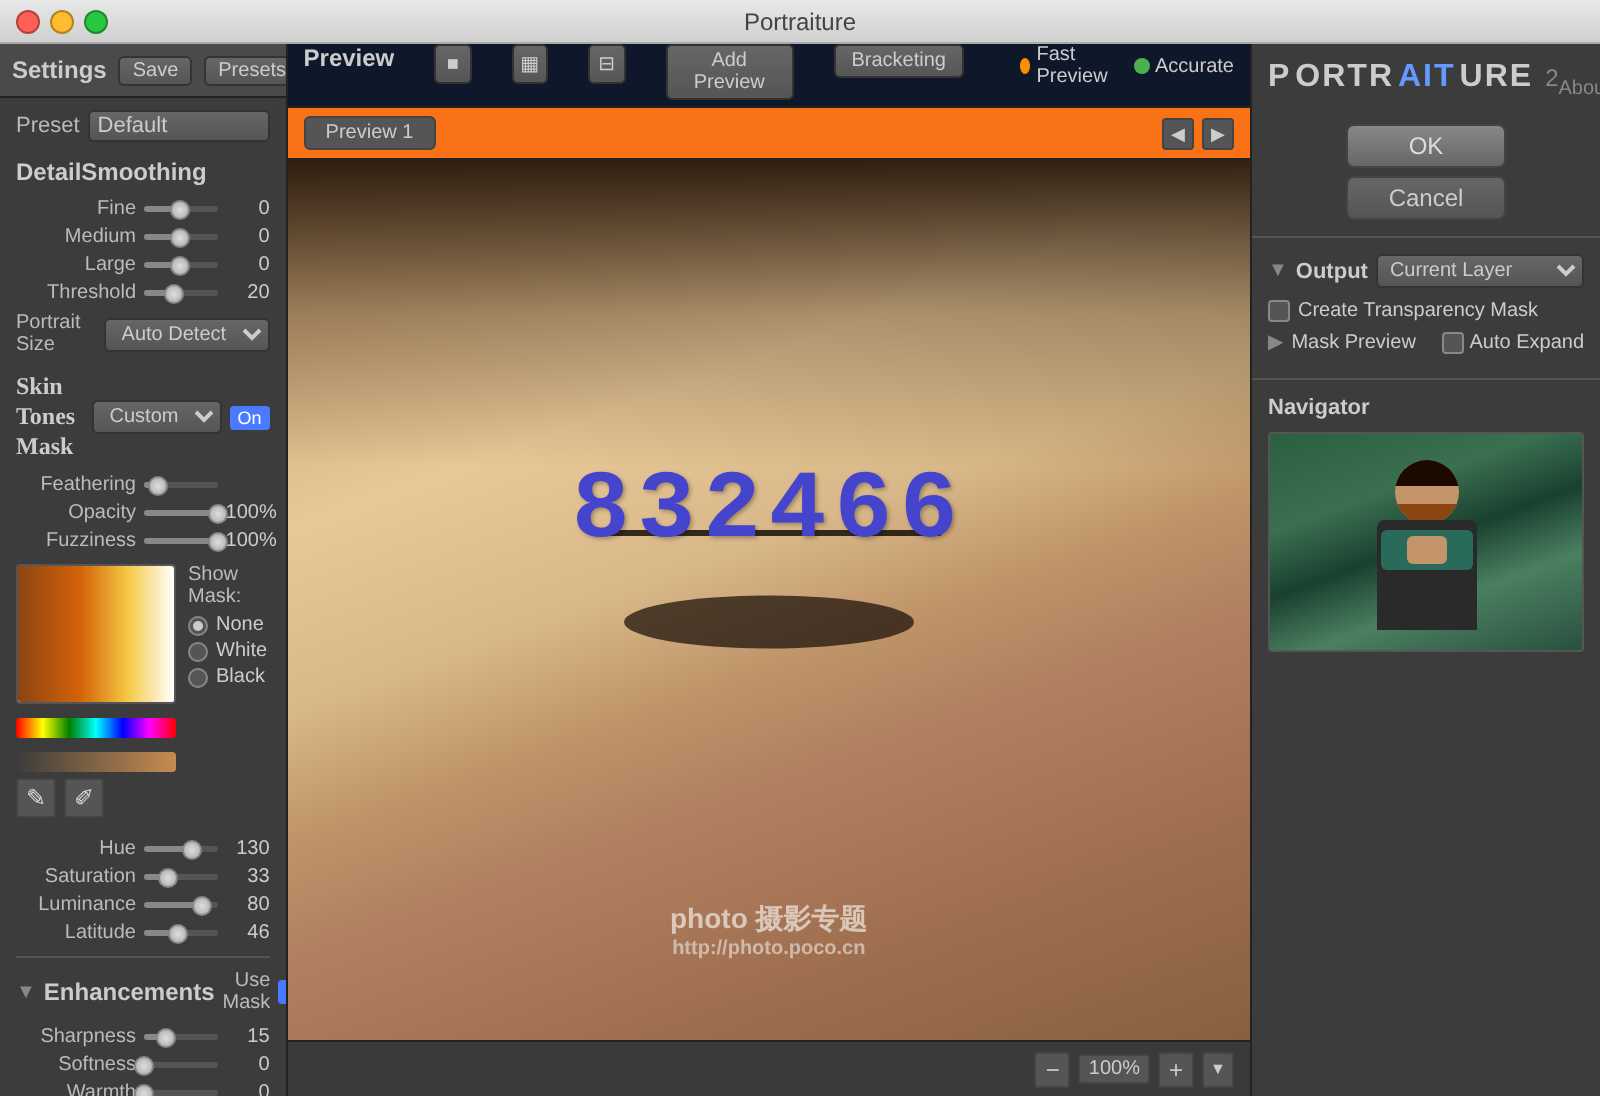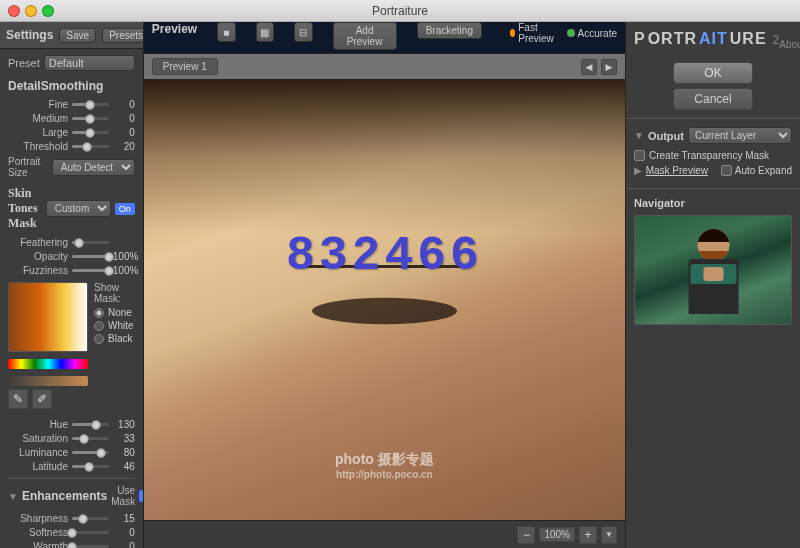--- a/index.html
+++ b/index.html
@@ -354,21 +354,21 @@
       background: #ff8c00;
     }
     .preview-dot-green {
       width: 8px; height: 8px;
       border-radius: 50%;
       background: #4caf50;
     }
 
     .preview-tab-bar {
       height: 26px;
-      background: #737373;
+      background: #f97316;
       border-bottom: 1px solid #222;
       display: flex;
       align-items: center;
       padding: 0 8px;
       gap: 4px;
     }
     .preview-tab {
       background: #555;
       border: 1px solid #444;
       border-radius: 3px;
@@ -588,21 +588,20 @@
     }
     .mask-toggle-arrow {
       font-size: 10px;
       color: #888;
       cursor: pointer;
     }
     .mask-preview-label {
       font-size: 10px;
       color: #ccc;
       flex: 1;
-      text-decoration: underline;
     }
     .auto-expand-check {
       display: flex;
       align-items: center;
       gap: 3px;
     }
     .auto-expand-checkbox {
       width: 11px; height: 11px;
       background: #555;
       border: 1px solid #888;

